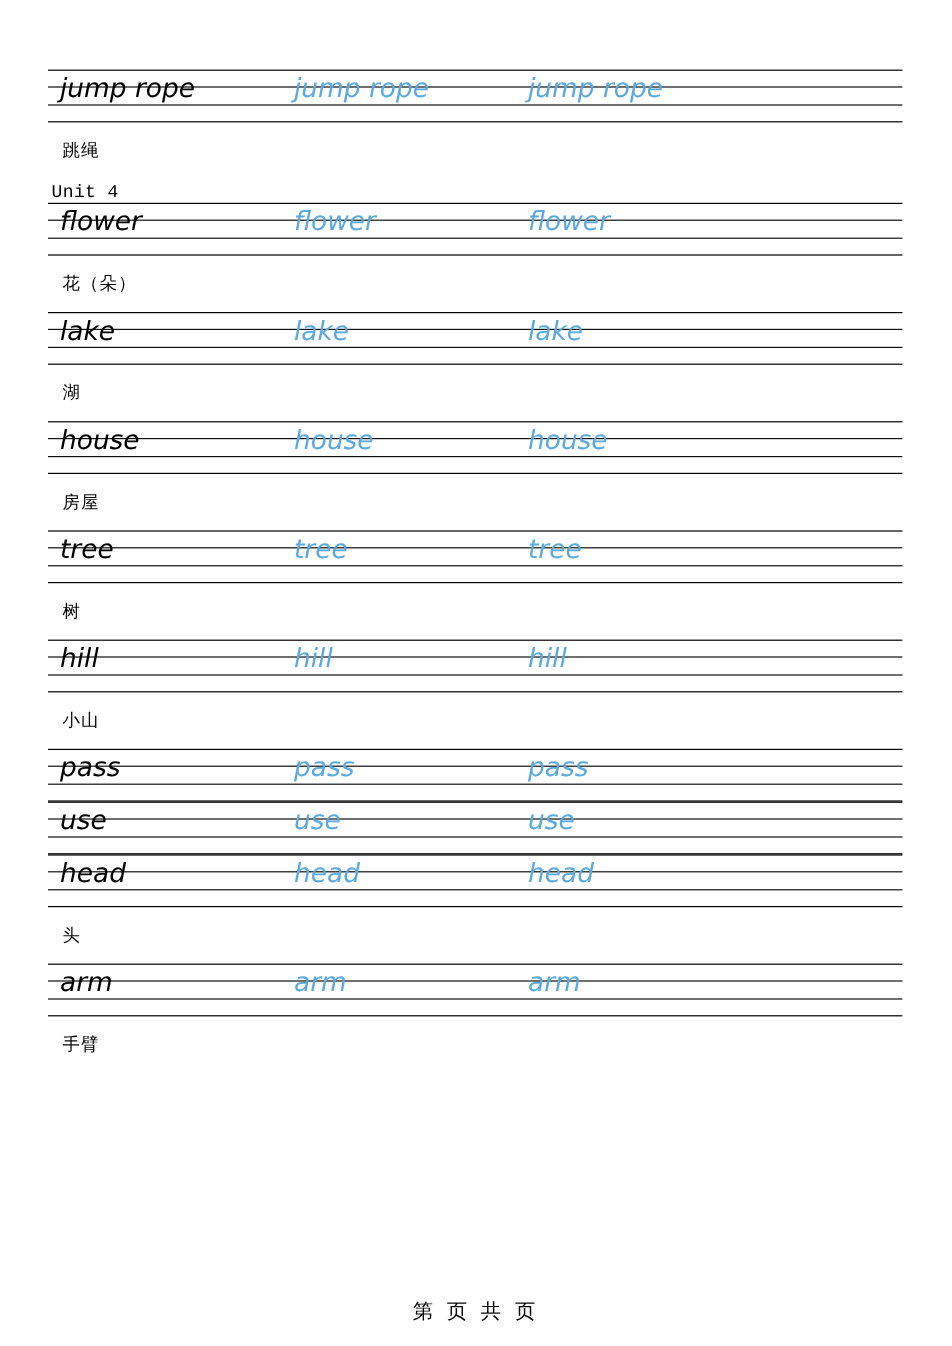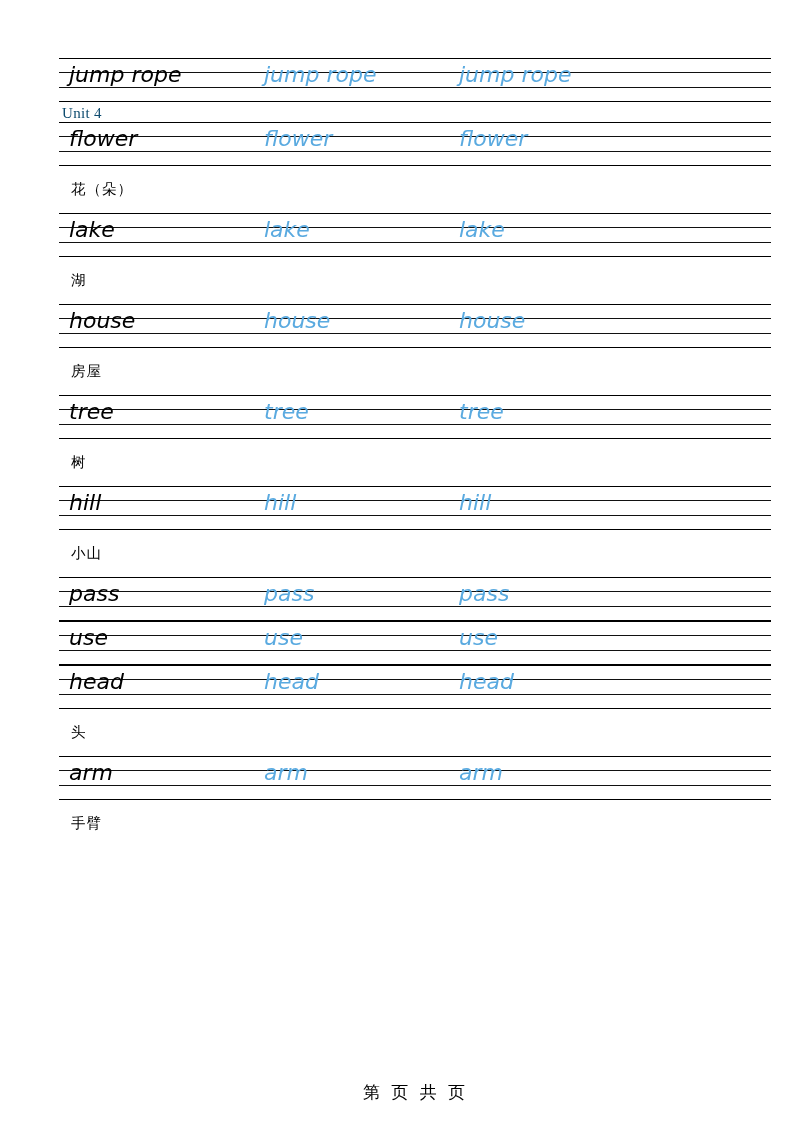--- a/index.html
+++ b/index.html
@@ -13,21 +13,20 @@
     font-family: "Liberation Serif", serif;
     position: relative;
     overflow: hidden;
   }
   .page {
     position: relative;
     width: 697px;
     height: 1122px;
     box-sizing: border-box;
     padding: 58px 40px 0 40px;
-    margin-left: 19px;
   }
   .sheet {
     width: 712px;
     margin: 0 auto;
   }
 
   
   .entry {
     position: relative;
     width: 712px;
@@ -79,23 +78,23 @@
     height: 47px;
     padding-left: 12px;
     padding-top: 14px;
     box-sizing: border-box;
     font-family: "DejaVu Sans", sans-serif;
     font-size: 14.5px;
     color: #000;
     letter-spacing: 1px;
   }
   .unit {
-    font-family: Liberation Serif, serif;
+    font-family: Liberation Mono, monospace;
     font-size: 15px;
-    color: #0c4a6e;
+    color: #000000;
     padding-left: 3px;
     padding-top: 3px;
     letter-spacing: 0.3px;
   }
 
   .footer {
     position: absolute;
     left: 0;
     bottom: 18px;
     width: 793px;
@@ -117,20 +116,21 @@
         <div class="ln l1"></div>
         <div class="ln l2 mid"></div>
         <div class="ln l3 mid"></div>
         <div class="ln l4"></div>
         <div class="words">
           <span class="w c1">jump rope</span>
           <span class="w c2">jump rope</span>
           <span class="w c3">jump rope</span>
         </div>
       </div>
+      <div class="gloss">跳绳</div>
       <div class="unit">Unit 4</div>
     </div>
 
     <div class="entry">
       <div class="staff">
         <div class="ln l1"></div>
         <div class="ln l2 mid"></div>
         <div class="ln l3 mid"></div>
         <div class="ln l4"></div>
         <div class="words">

